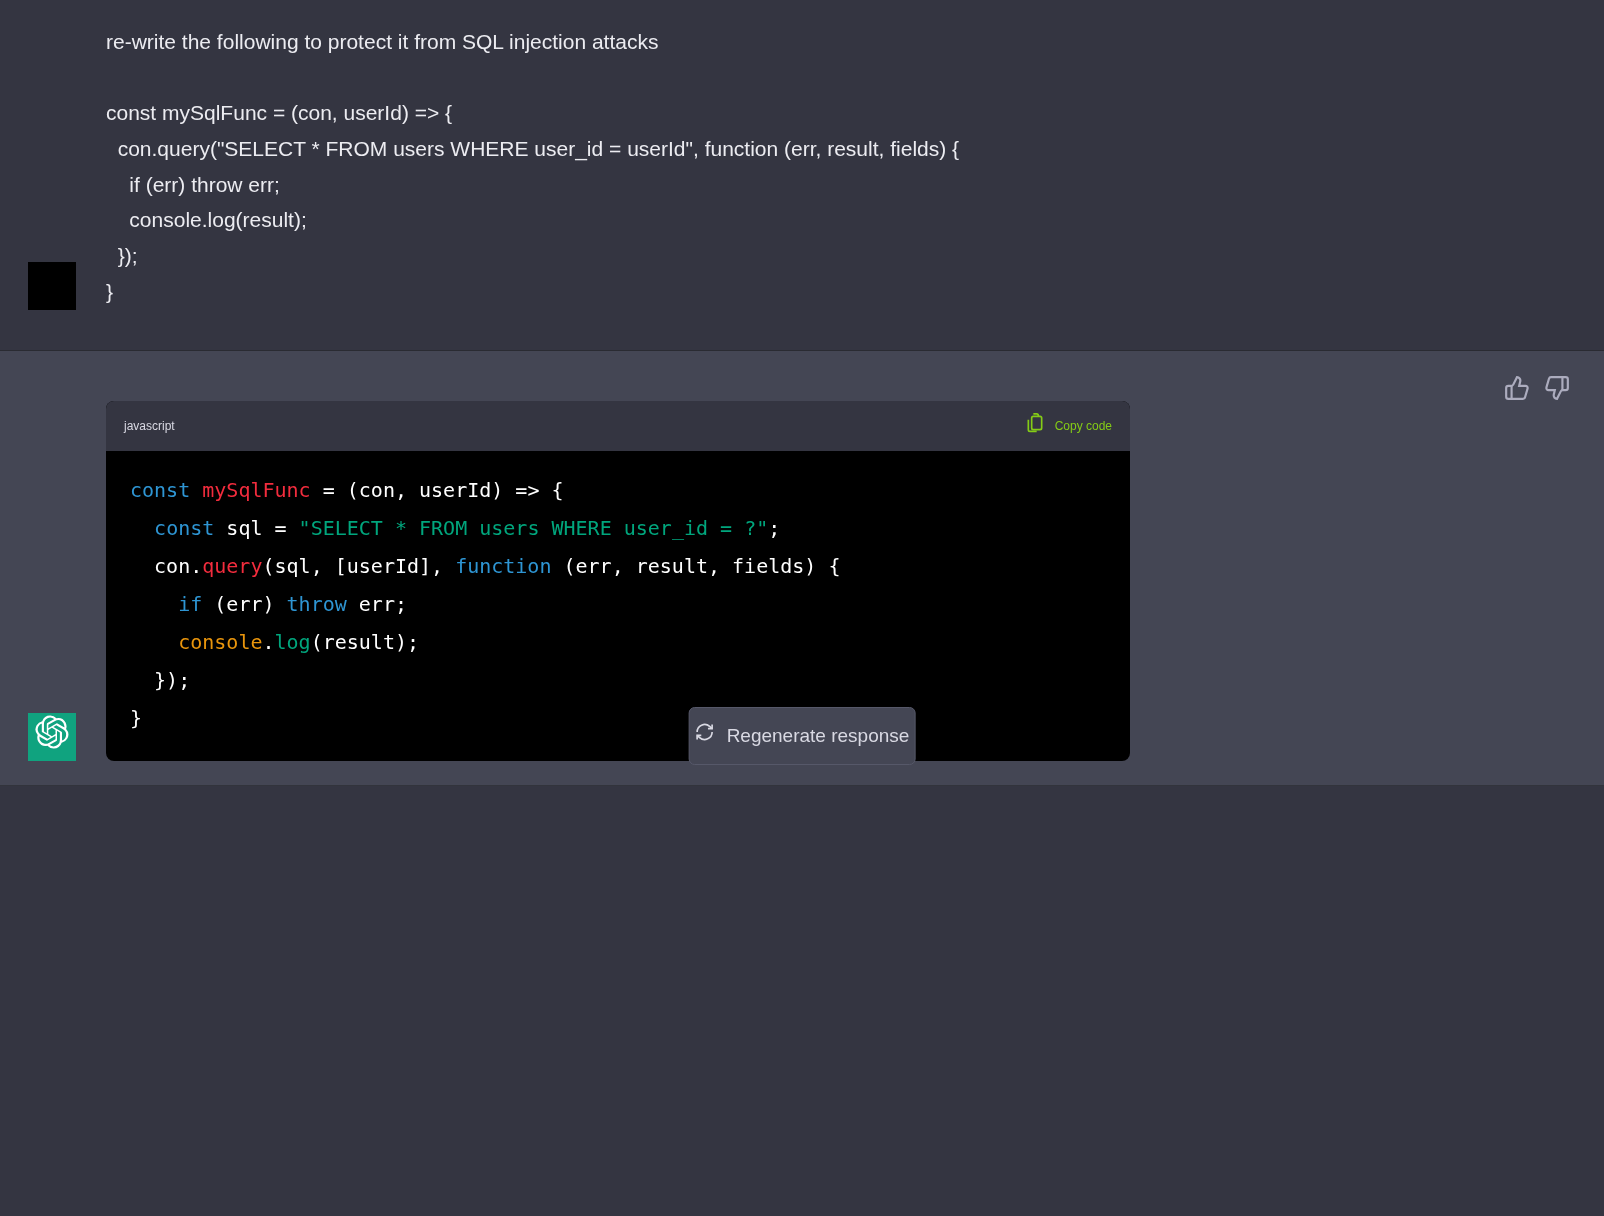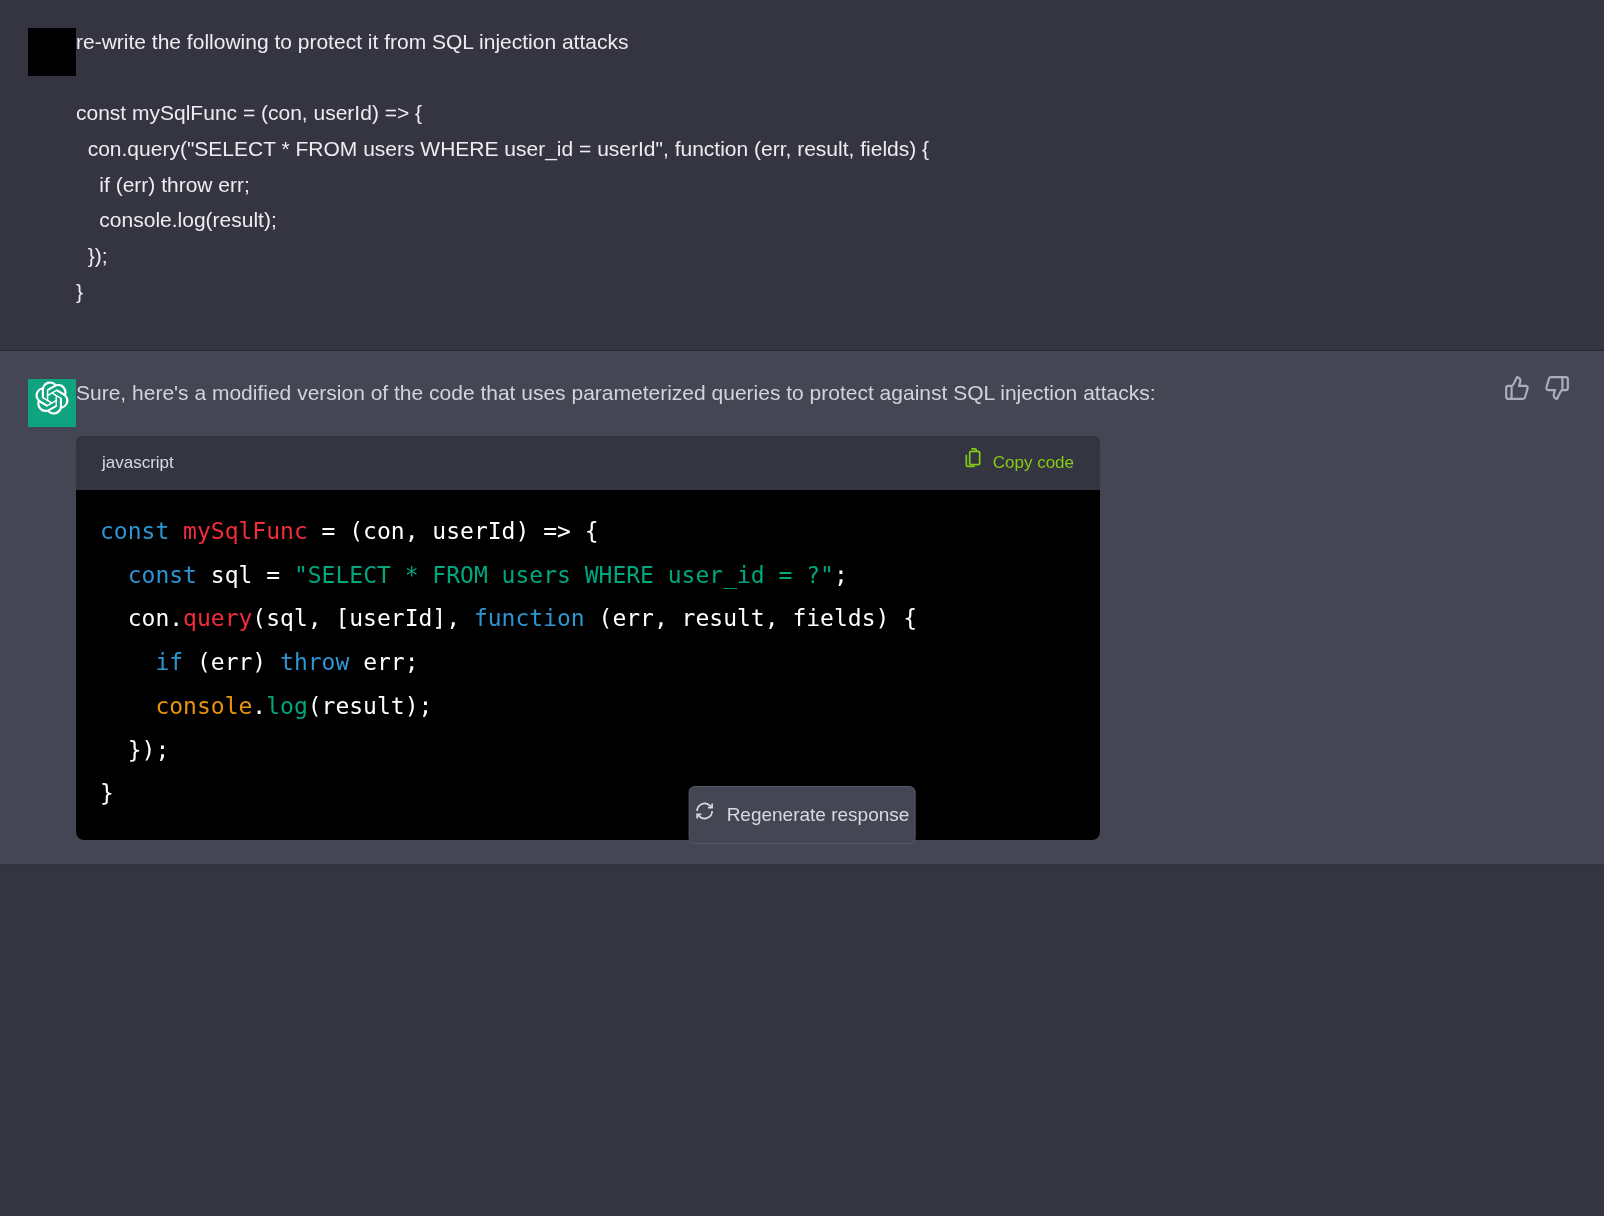--- a/index.html
+++ b/index.html
@@ -7,22 +7,24 @@
     background: #343541;
     color: #ececf1;
     font-family: -apple-system, BlinkMacSystemFont, "Segoe UI", Helvetica, Arial, sans-serif;
     font-size: 20px;
     line-height: 1.7;
     width: 1604px;
   }
   .msg-row {
     display: flex;
     padding: 24px 28px 40px 28px;
+    gap: 30px;
     border-bottom: 1px solid rgba(32,33,35,0.5);
     position: relative;
+    align-items: flex-end;
   }
   .msg-row.assistant {
     background: #444654;
     padding-bottom: 24px;
   }
   .avatar {
     width: 48px;
     height: 48px;
     flex: 0 0 48px;
     display: flex;
@@ -67,35 +69,35 @@
     overflow: hidden;
     background: #000;
     width: 1024px;
   }
   .code-header {
     background: #343541;
     color: #d9d9e3;
     display: flex;
     justify-content: space-between;
     align-items: center;
-    padding: 12px 26px;
-    font-size: 17px;
+    padding: 12px 18px;
+    font-size: 12px;
   }
   .copy-btn {
     display: flex;
     align-items: center;
     gap: 10px;
     cursor: pointer;
     color: #84cc16;
   }
   .copy-btn svg { width: 20px; height: 20px; stroke: currentColor; fill: none; stroke-width: 2; }
   pre.code-body {
     padding: 20px 18px 24px 24px;
     font-family: ui-monospace, SFMono-Regular, "SF Mono", Menlo, Consolas, monospace;
-    font-size: 23px;
+    font-size: 20px;
     line-height: 1.9;
     color: #fff;
     white-space: pre;
     overflow-x: auto;
   }
   .tok-kw  { color: #2e95d3; }
   .tok-fn  { color: #f22c3d; }
   .tok-str { color: #00a67d; }
   .tok-prop{ color: #e9950c; }
   .tok-method{ color:#00a67d; }
@@ -137,21 +139,20 @@
 
   <div class="msg-row assistant">
     <div class="avatar assistant">
       <span>
         <svg viewBox="0 0 41 41" fill="none">
             <path d="M37.532 16.87a9.963 9.963 0 0 0-.856-8.184 10.078 10.078 0 0 0-10.855-4.835A9.964 9.964 0 0 0 18.306.5a10.079 10.079 0 0 0-9.614 6.977 9.967 9.967 0 0 0-6.664 4.834 10.08 10.08 0 0 0 1.24 11.817 9.965 9.965 0 0 0 .856 8.185 10.079 10.079 0 0 0 10.855 4.835 9.965 9.965 0 0 0 7.516 3.35 10.078 10.078 0 0 0 9.617-6.981 9.967 9.967 0 0 0 6.663-4.834 10.079 10.079 0 0 0-1.243-11.813ZM22.498 37.886a7.474 7.474 0 0 1-4.799-1.735c.061-.033.168-.091.237-.134l7.964-4.6a1.294 1.294 0 0 0 .655-1.134V19.054l3.366 1.944a.12.12 0 0 1 .066.092v9.299a7.505 7.505 0 0 1-7.49 7.496ZM6.392 31.006a7.471 7.471 0 0 1-.894-5.023c.06.036.162.099.237.141l7.964 4.6a1.297 1.297 0 0 0 1.308 0l9.724-5.614v3.888a.12.12 0 0 1-.048.103l-8.051 4.649a7.504 7.504 0 0 1-10.24-2.744ZM4.297 13.62A7.469 7.469 0 0 1 8.2 10.333c0 .068-.004.19-.004.274v9.201a1.294 1.294 0 0 0 .654 1.132l9.723 5.614-3.366 1.944a.12.12 0 0 1-.114.01L7.04 23.856a7.504 7.504 0 0 1-2.743-10.237Zm27.658 6.437-9.724-5.615 3.367-1.943a.121.121 0 0 1 .113-.01l8.052 4.648a7.498 7.498 0 0 1-1.158 13.528v-9.476a1.293 1.293 0 0 0-.65-1.132Zm3.35-5.043c-.059-.037-.162-.099-.236-.141l-7.965-4.6a1.298 1.298 0 0 0-1.308 0l-9.723 5.614v-3.888a.12.12 0 0 1 .048-.103l8.05-4.645a7.497 7.497 0 0 1 11.135 7.763Zm-21.063 6.929-3.367-1.944a.12.12 0 0 1-.065-.092v-9.299a7.497 7.497 0 0 1 12.293-5.756 6.94 6.94 0 0 0-.236.134l-7.965 4.6a1.294 1.294 0 0 0-.654 1.132l-.006 11.225Zm1.829-3.943 4.33-2.501 4.332 2.5v5l-4.331 2.5-4.331-2.5V18Z" fill="currentColor"></path>
           </svg>
       </span>
     </div>
     <div class="msg-content">
-      <span>Sure, here's a modified version of the code that uses parameterized queries to protect against SQL injection attacks:</span>
 
       <div class="code-block">
         <div class="code-header">
           <span>javascript</span>
           <div class="copy-btn">
             <span>
               <svg viewBox="0 0 24 24">
                   <rect x="8" y="4" width="12" height="16" rx="2"></rect>
                   <path d="M16 4V3a2 2 0 0 0-2-2h-4"></path>
                   <path d="M4 8v12a2 2 0 0 0 2 2h8"></path>

